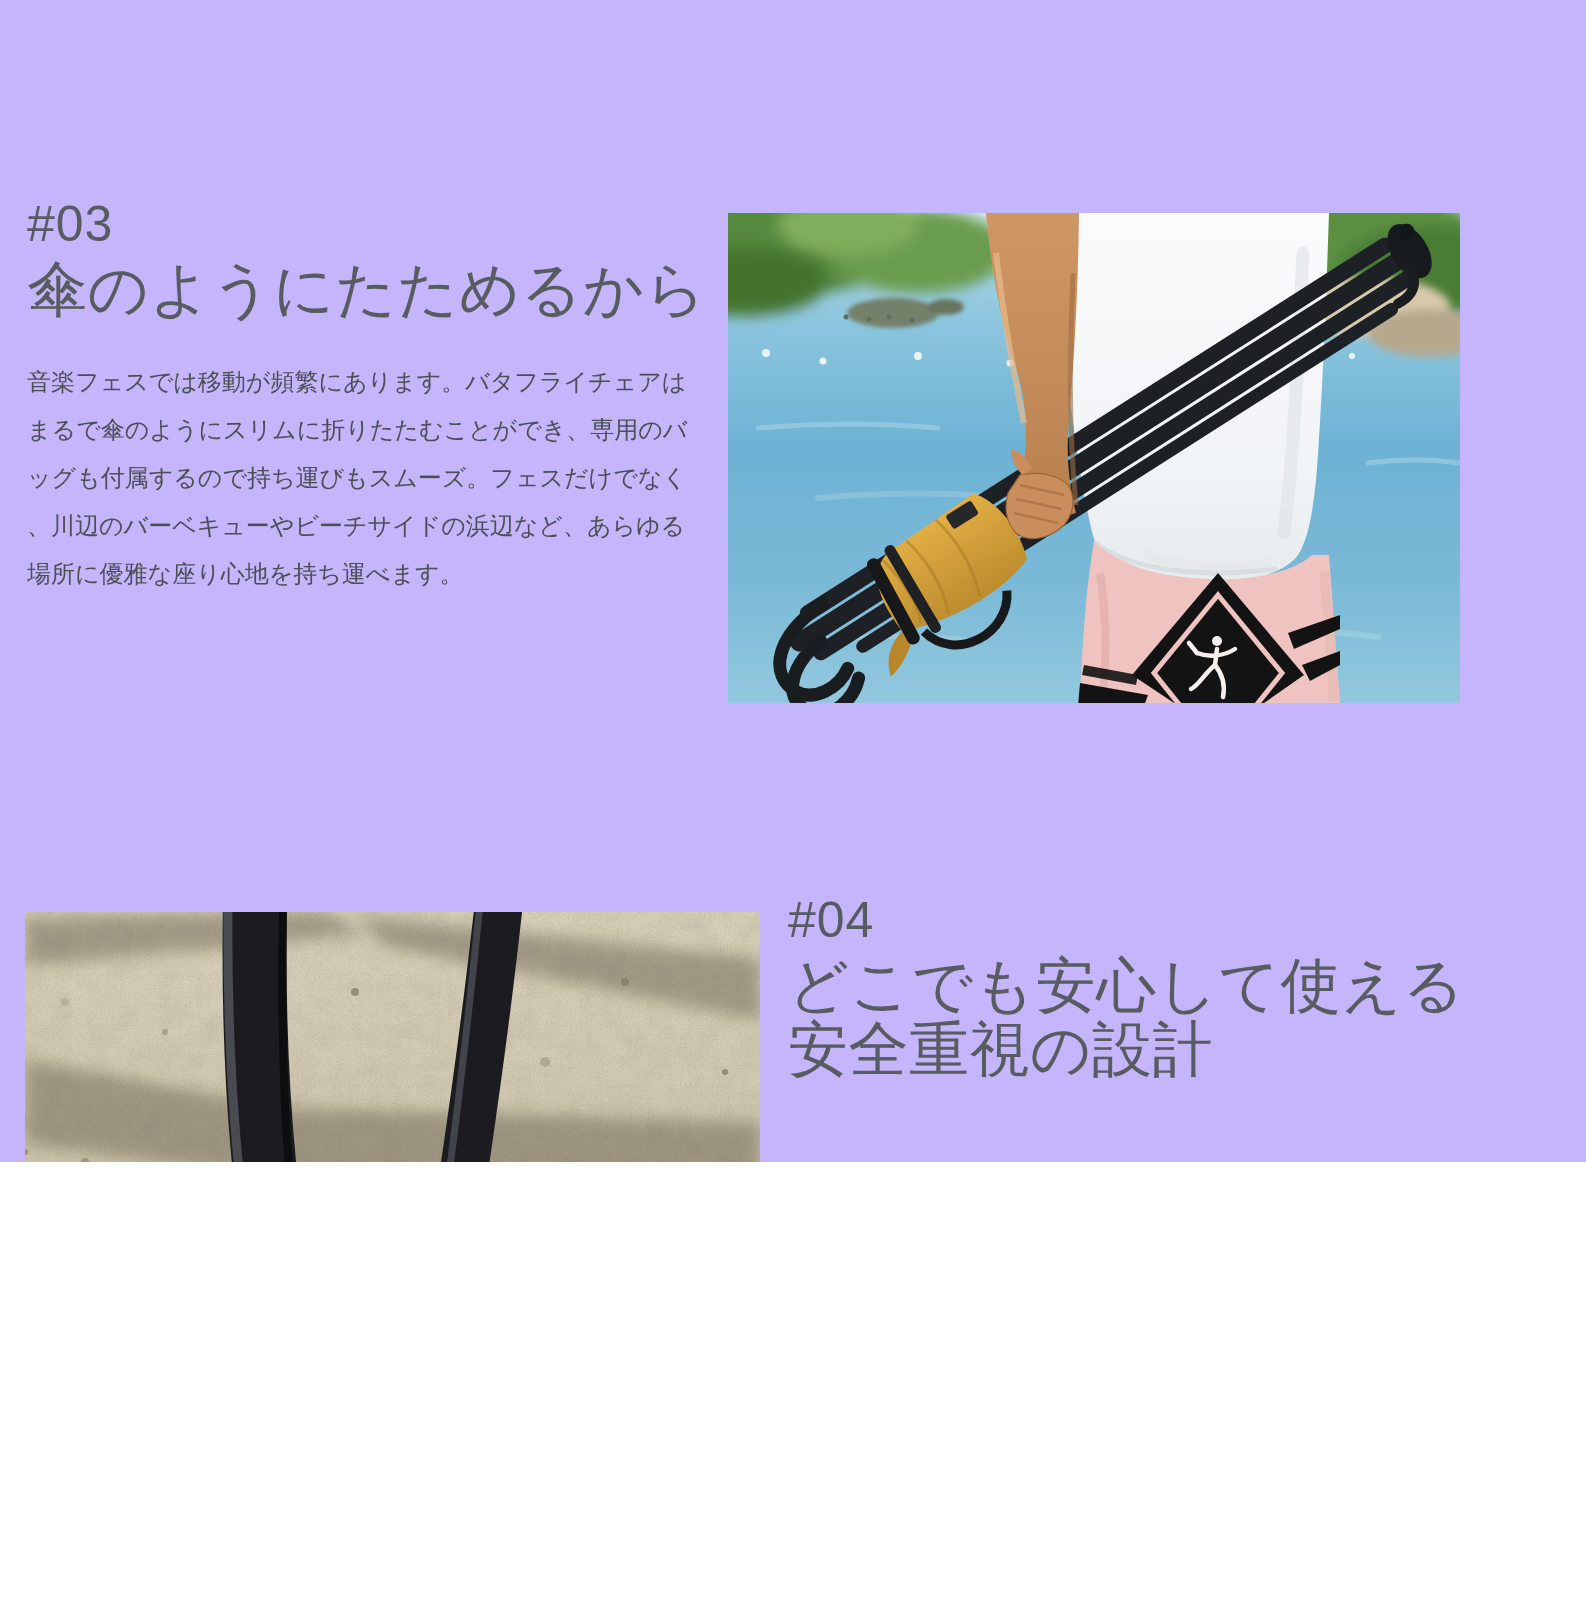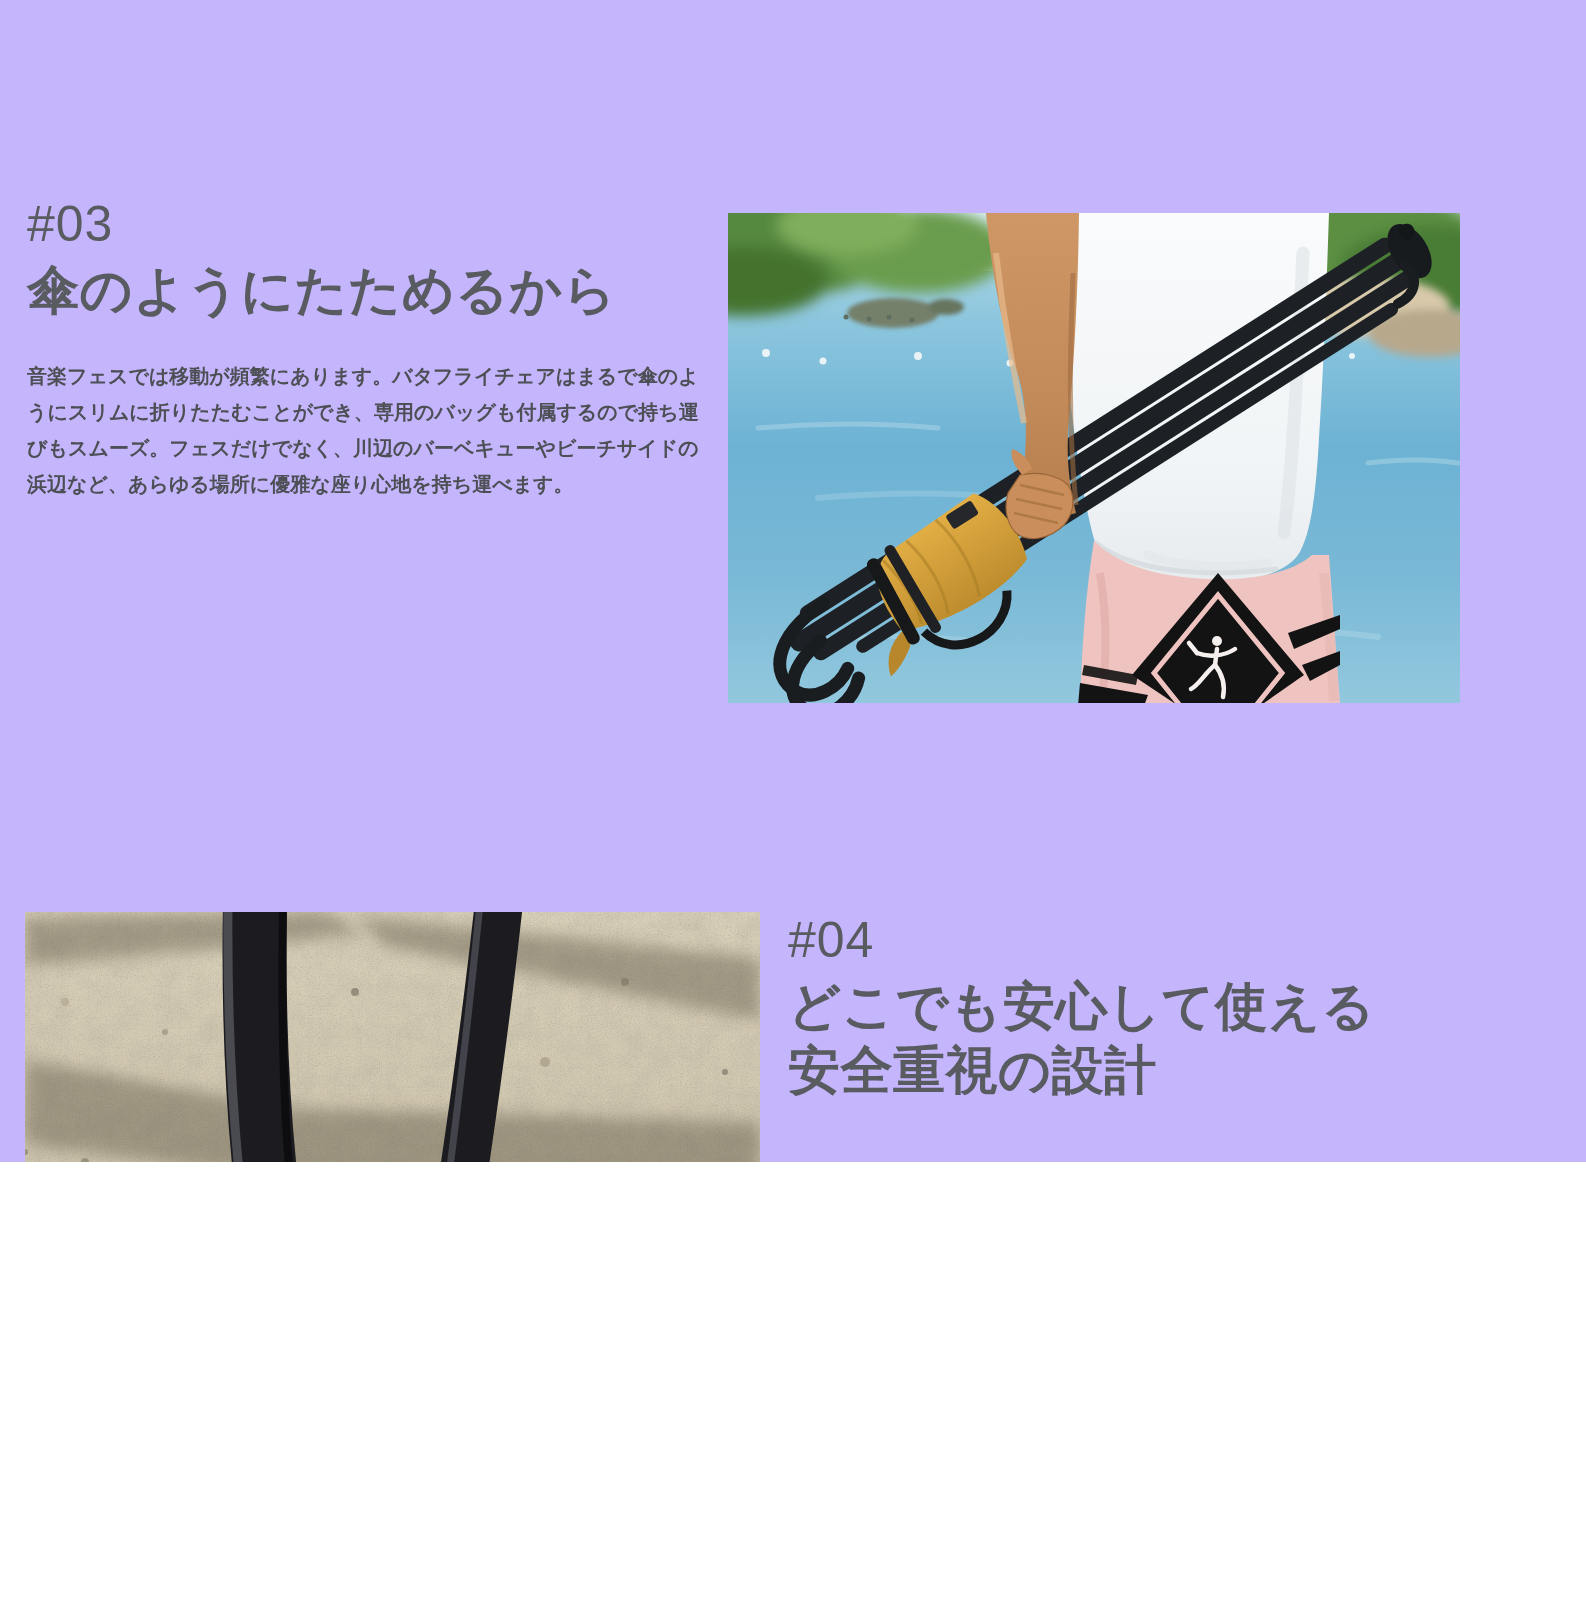--- a/index.html
+++ b/index.html
@@ -2,31 +2,31 @@
 <html><head>
 <meta charset="utf-8">
 <style>
   html,body{margin:0;padding:0;background:#ffffff;}
   .page{
     position:relative;width:1586px;height:1162px;background:#c4b5fd;overflow:hidden;
     font-family:"Liberation Sans","DejaVu Sans",sans-serif;
   }
   .text-col{position:absolute;}
   .text-col.f3{left:27px;top:196px;width:690px;}
-  .text-col.f4{left:788px;top:912px;width:700px;}
+  .text-col.f4{left:788px;top:892px;width:700px;}
   .feature-number{
     font-size:50px;line-height:56px;font-weight:300;color:#585b5f;letter-spacing:1px;
   }
   .feature-title{
-    margin:6px 0 0 0;font-size:52px;line-height:64px;font-weight:700;color:#585b5f;
+    margin:6px 0 0 0;font-size:60px;line-height:64px;font-weight:400;color:#585b5f;
     letter-spacing:.5px;
   }
   .feature-title .line{display:block;white-space:nowrap;}
   .feature-body{
-    margin:36px 0 0 0;width:678px;font-size:20px;line-height:36px;font-weight:700;
+    margin:36px 0 0 0;width:678px;font-size:24px;line-height:48px;font-weight:400;
     color:#4c4f54;word-break:break-all;line-break:anywhere;letter-spacing:0;
   }
   figure.photo{position:absolute;margin:0;padding:0;}
   .photo-03{left:728px;top:213px;width:732px;height:490px;}
   .photo-04{left:25px;top:912px;width:735px;height:493px;}
   figure.photo svg{display:block;width:100%;height:100%;}
 </style>
 </head>
 <body>
 

